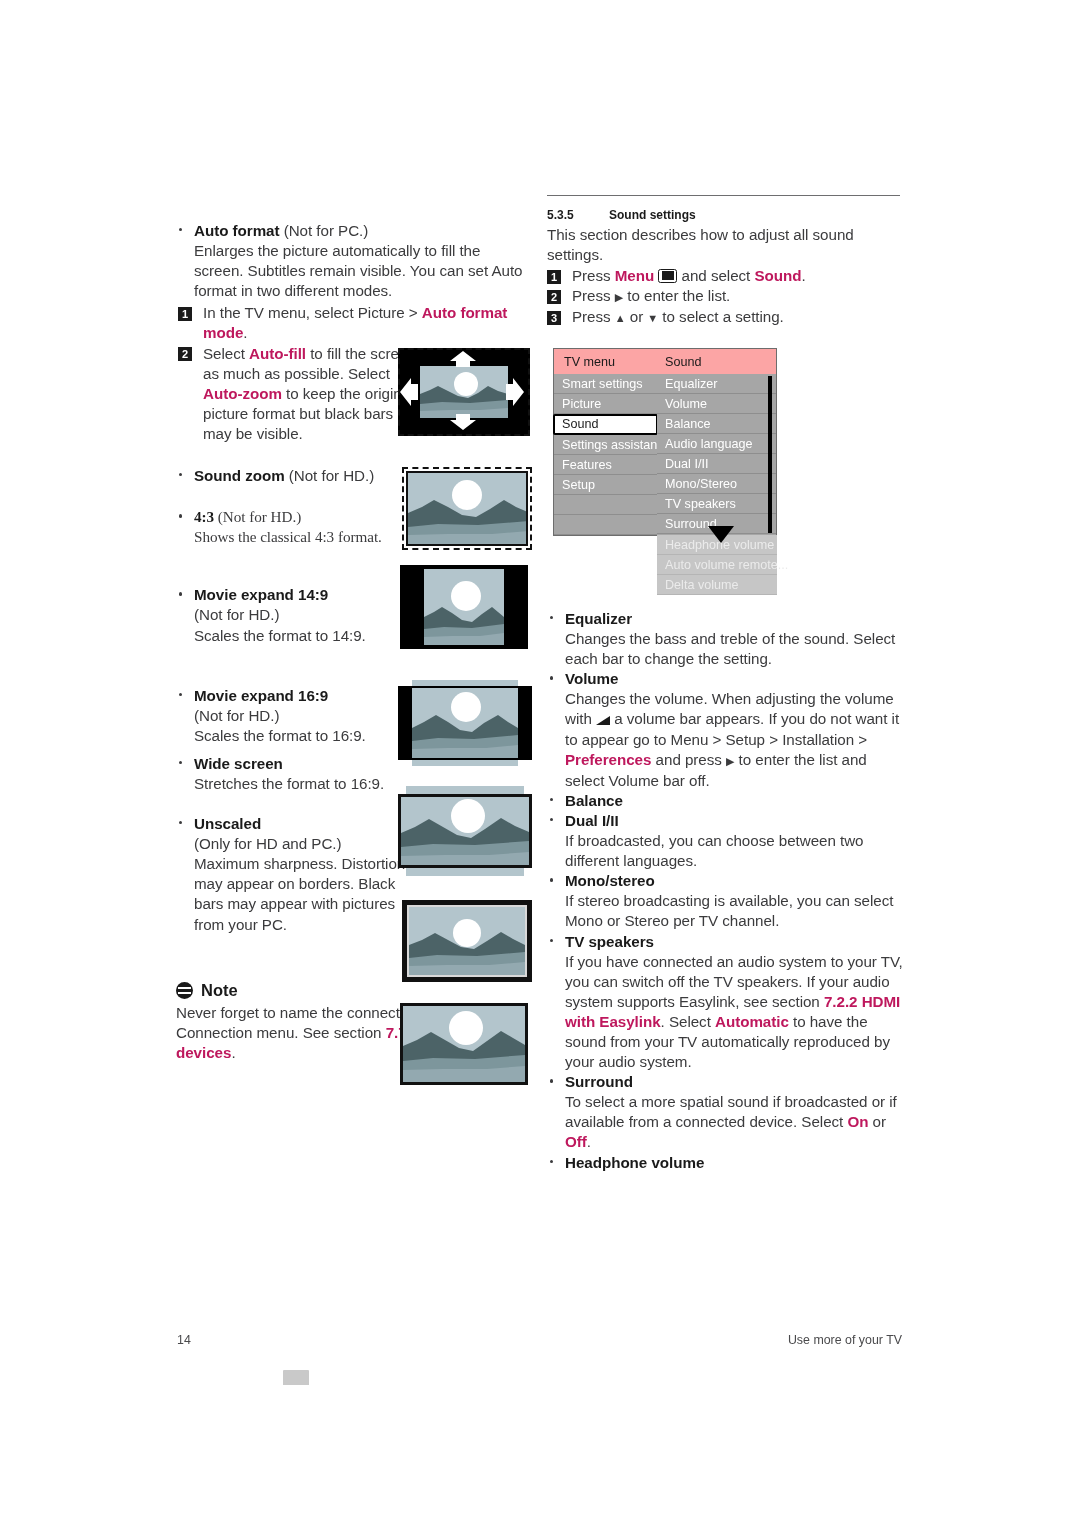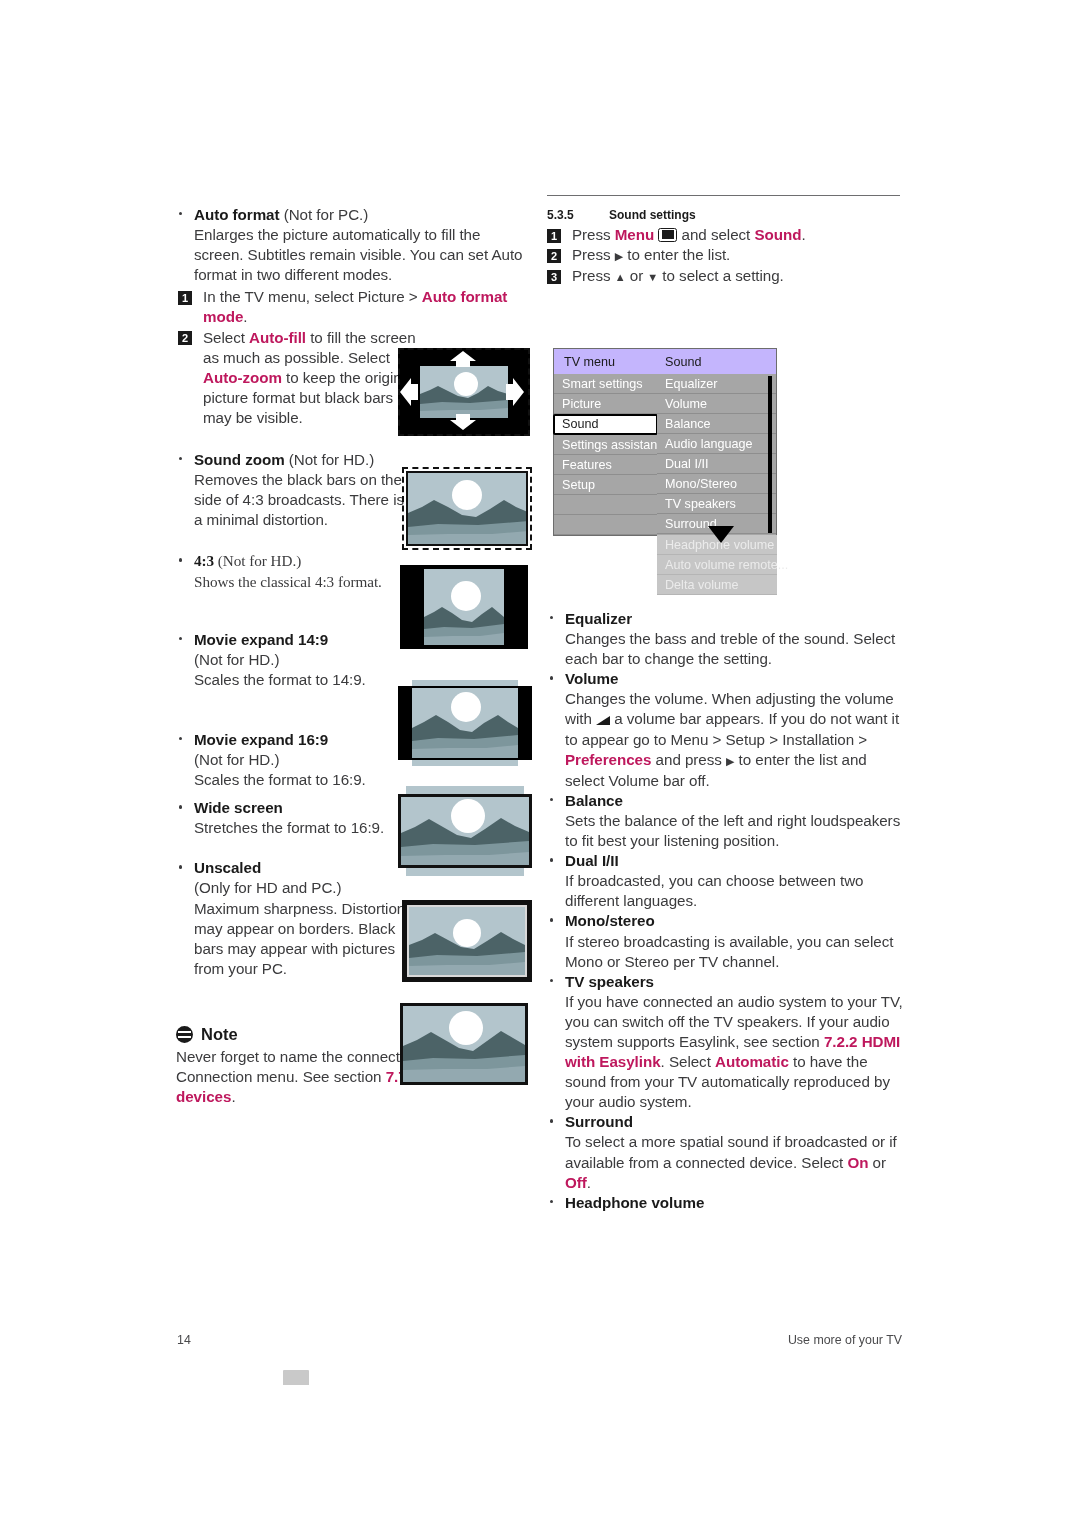--- a/index.html
+++ b/index.html
@@ -19,21 +19,21 @@
     position: absolute;
     left: 0; top: 0;
     width: 1080px;
     height: 1528px;
   }
 
   
   .col-left {
     position: absolute;
     left: 176px;
-    top: 205px;
+    top: 221px;
     width: 355px;
   }
   .col-right {
     position: absolute;
     left: 547px;
     top: 195px;
     width: 355px;
   }
 
   
@@ -196,21 +196,21 @@
 
   
   .tvmenu {
     position: absolute;
     left: 553px;
     top: 348px;
     width: 224px;
   }
   .tvmenu-top {
     display:flex;
-    background:#c4b5fd;
+    background:#fca5a5;
     border: 1.5px solid #6d6d6d;
     border-bottom: none;
     height: 25px;
     align-items:center;
     font-size: 12.6px;
     color:#1a1a1a;
   }
   .tvmenu-top .t1 { width: 103px; padding-left: 10px; box-sizing:border-box; }
   .tvmenu-top .t2 { padding-left: 8px; }
   .tvmenu-body {
@@ -330,21 +330,20 @@
 
     <div class="step body-txt fmt-text" style="margin-left:2px;">
       <span class="num">2</span>
       <span>Select </span><span class="b">Auto-fill</span><span> to fill the screen as much as possible. Select </span><span class="b">Auto-zoom</span><span> to keep the original picture format but black bars may be visible.</span>
     </div>
 
     <div class="bullet body-txt fmt-text" style="margin-top:22px;">
       <span class="dot"></span>
       <span class="head">Sound zoom</span>
       <span>(Not for HD.)</span>
-      <div>Removes the black bars on the side of 4:3 broadcasts. There is a minimal distortion.</div>
     </div>
 
     <div class="bullet body-txt fmt-text" style="margin-top:21px;font-family:Liberation Serif, serif;">
       <span class="dot"></span>
       <span class="head">4:3</span>
       <span>(Not for HD.)</span>
       <div>Shows the classical 4:3 format.</div>
     </div>
 
     <div class="bullet body-txt fmt-text" style="margin-top:38px;">
@@ -494,20 +493,21 @@
         <polygon points="0,64 40,63 84,63 122,60 122,76 0,76" fill="#93a9b0"></polygon>
       </svg>
     </div>
   </div>
 
   <div class="col-right">
     <div class="rule"></div>
     <div class="sect-head">
       <span class="num">5.3.5</span><span>Sound settings</span>
     </div>
+    <div class="body-txt">This section describes how to adjust all sound settings.</div>
 
     <div class="step body-txt" style="margin-top:1px;">
       <span class="num">1</span>
       <span>Press </span><span class="b">Menu</span>
       <span class="menu-glyph"></span><span> and select </span><span class="b">Sound</span><span>.</span>
     </div>
     <div class="step body-txt">
       <span class="num">2</span>
       <span>Press </span><span style="font-size:11px;">▶</span><span> to enter the list.</span>
     </div>
@@ -563,21 +563,20 @@
 
     <div class="bullet body-txt">
       <span class="dot"></span>
       <span class="head">Volume</span>
       <div><span>Changes the volume. When adjusting the volume with </span><span class="vol-glyph"></span><span> a volume bar appears. If you do not want it to appear go to Menu &gt; Setup &gt; Installation &gt; </span><span class="b">Preferences</span><span> and press </span><span style="font-size:11px;">▶</span><span> to enter the list and select Volume bar off.</span></div>
     </div>
 
     <div class="bullet body-txt">
       <span class="dot"></span>
       <span class="head">Balance</span>
-      <div>Sets the balance of the left and right loudspeakers to fit best your listening position.</div>
     </div>
 
     <div class="bullet body-txt">
       <span class="dot"></span>
       <span class="head">Dual I/II</span>
       <div>If broadcasted, you can choose between two different languages.</div>
     </div>
 
     <div class="bullet body-txt">
       <span class="dot"></span>

